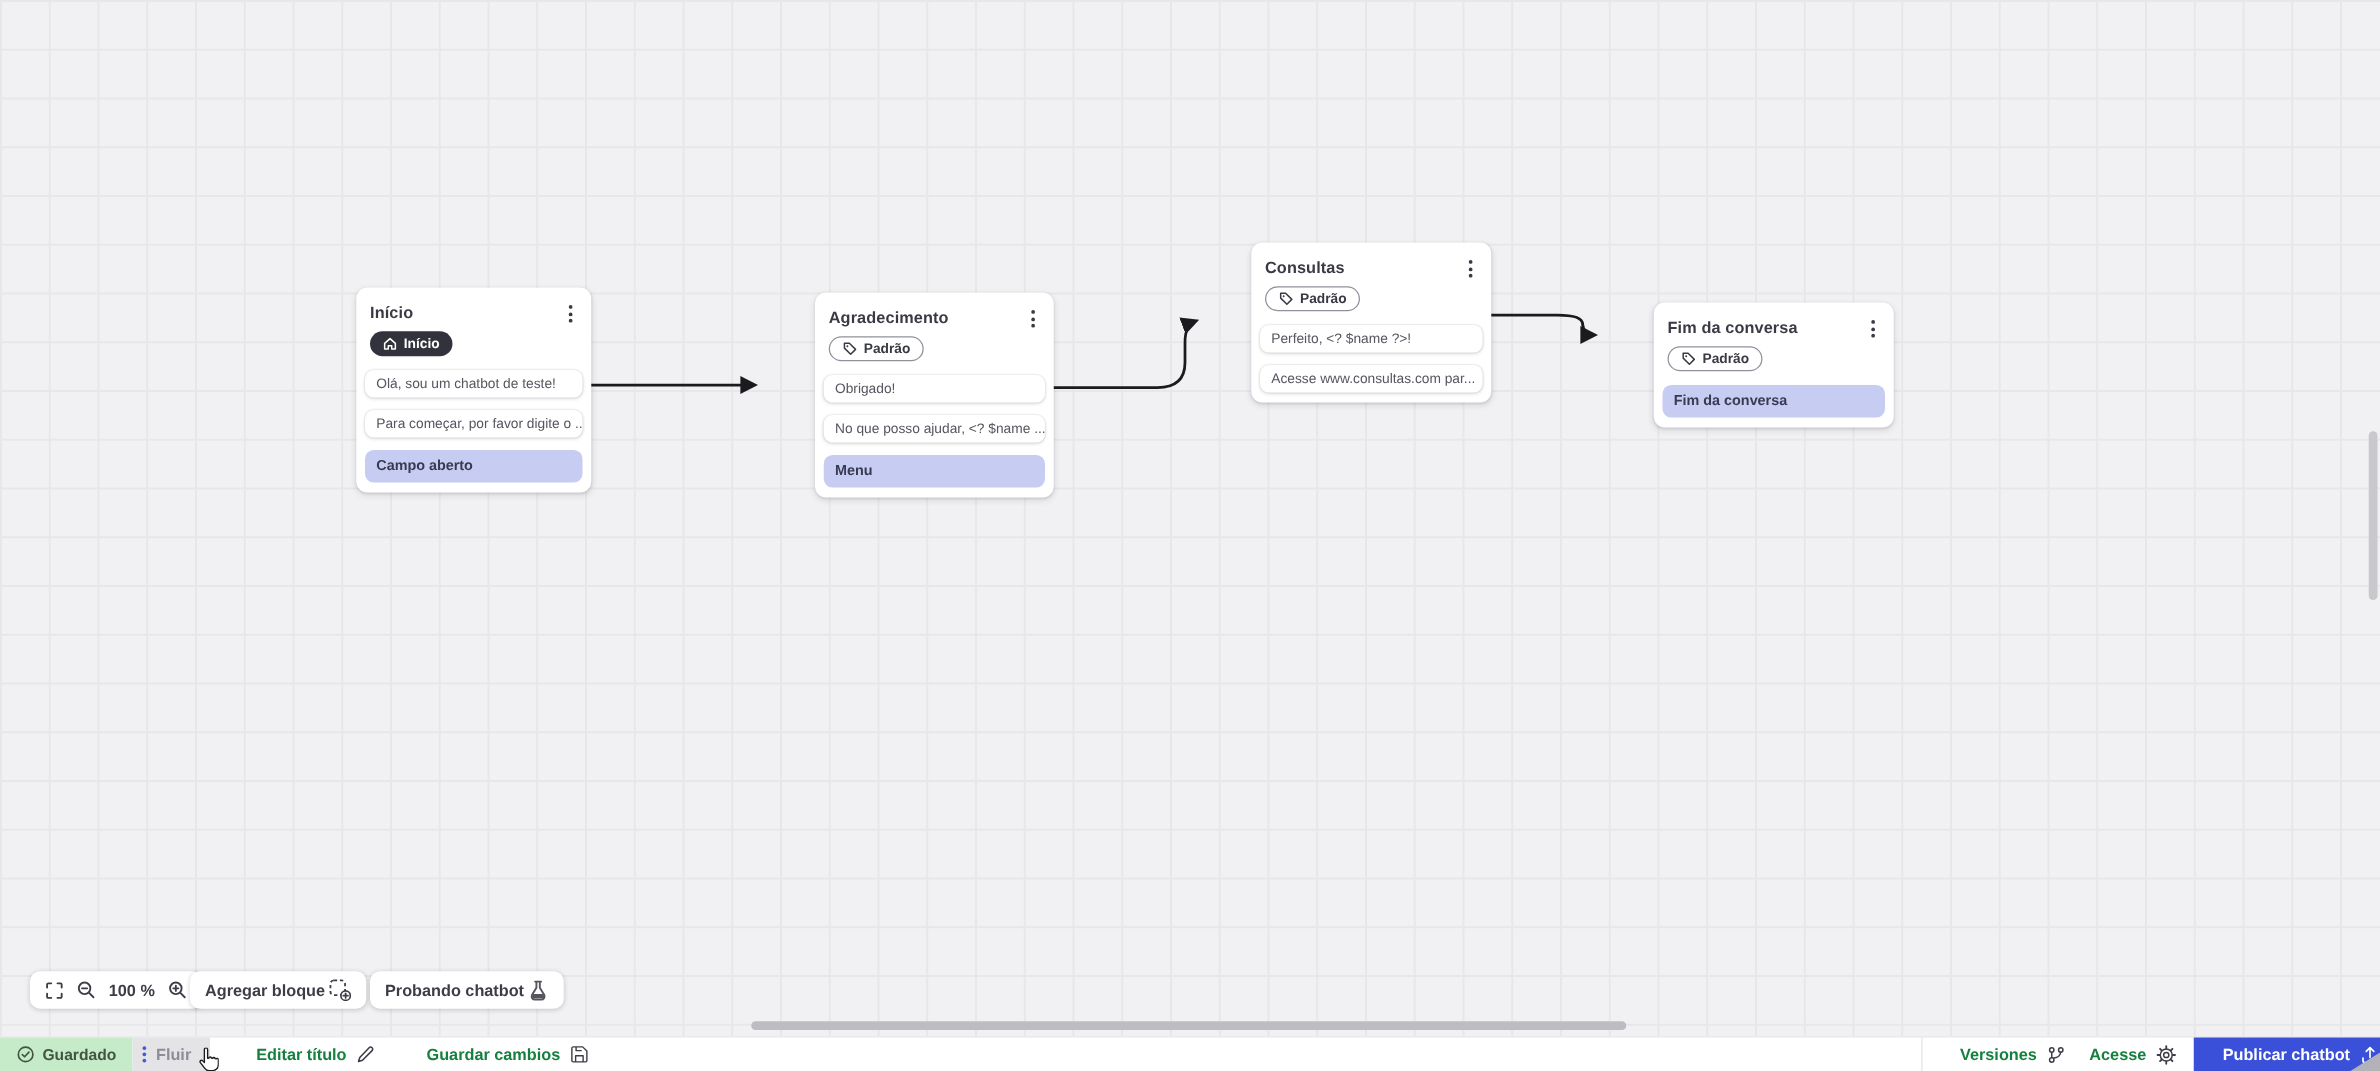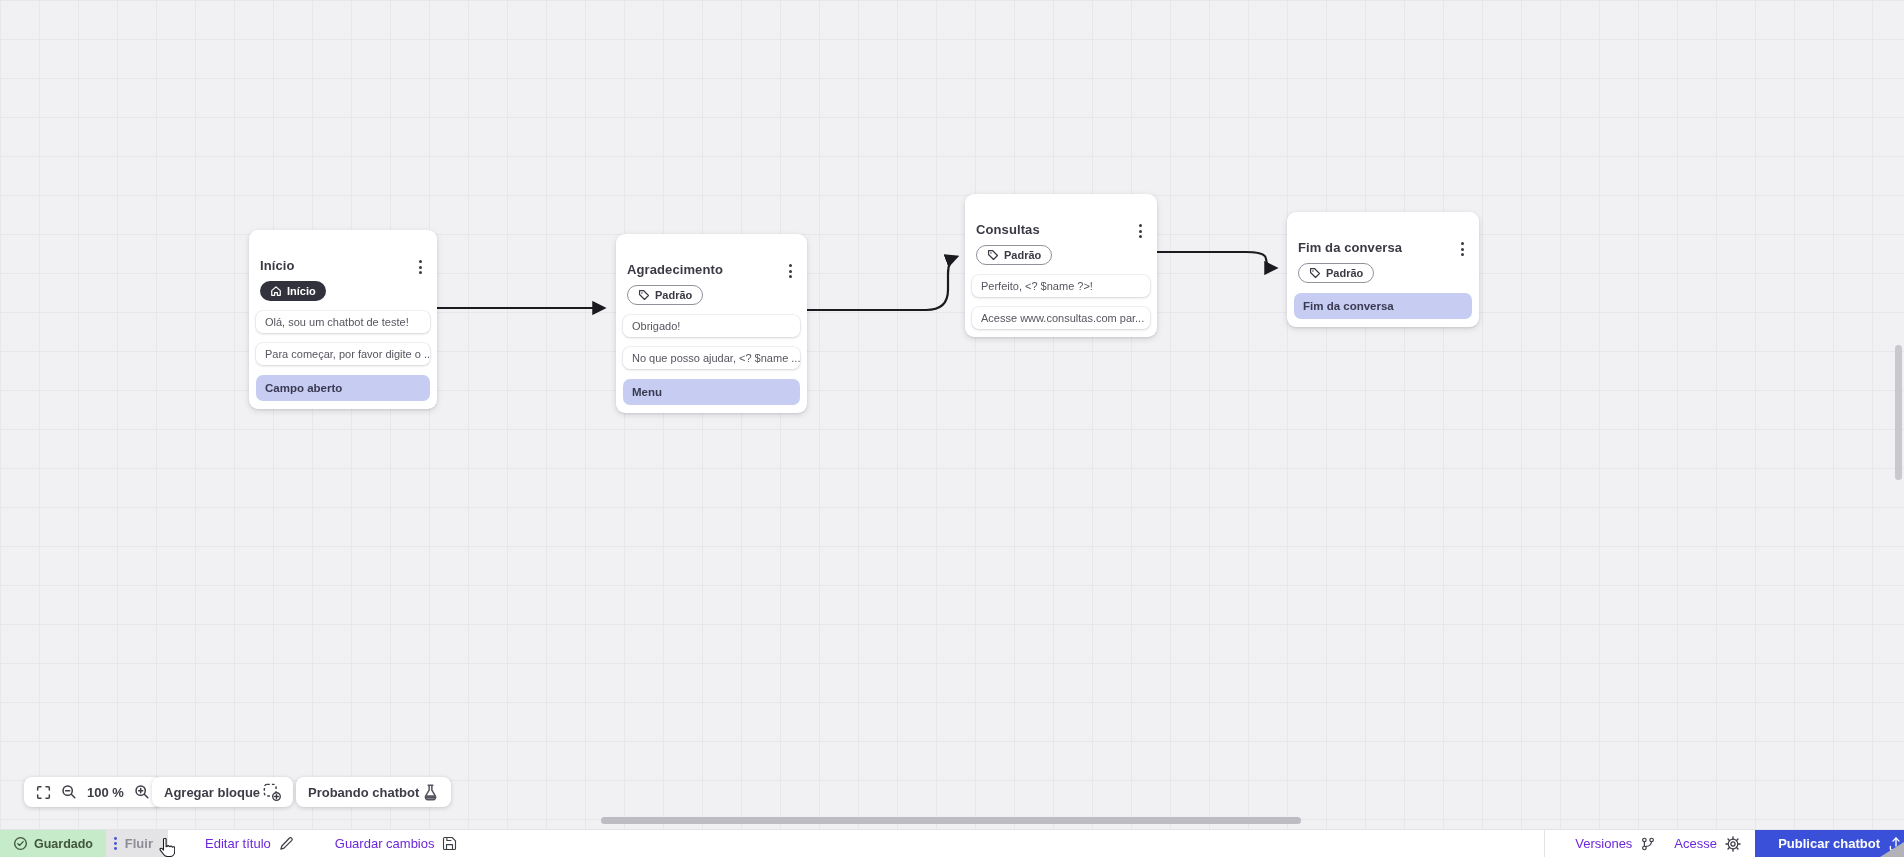--- a/index.html
+++ b/index.html
@@ -15,21 +15,22 @@
       linear-gradient(#e7e6e9 1.5px, transparent 1.5px),
       linear-gradient(90deg, #e7e6e9 1.5px, transparent 1.5px);
     background-size:39px 39px;
   }
   svg.edges { position:absolute; left:0; top:0; pointer-events:none; }
 
   
   .node {
     position:absolute; background:#fff; border-radius:9px;
     box-shadow:0 1px 2px rgba(25,25,45,.10), 0 2px 6px rgba(25,25,45,.12);
-    padding:28px 7px 8px 7px;
+    padding:12px 7px 8px 7px;
+    margin-left:36px;
   }
   .node-head { display:flex; align-items:flex-start; justify-content:space-between; padding:0 5px 0 4px; height:18px; }
   .node-title { font-size:13px; font-weight:700; color:#3a3a45; letter-spacing:.1px; }
   .kebab { display:flex; flex-direction:column; gap:2.5px; padding:2px 3px; cursor:pointer; }
   .kebab i { width:3px; height:3px; border-radius:50%; background:#3a3a45; }
   .badge { display:inline-flex; align-items:center; gap:5px; margin:5px 0 0 4px;
            height:20px; padding:0 10px; border-radius:999px; font-size:11px; font-weight:700; }
   .badge.dark { background:#32323d; color:#fff; }
   .badge.outline { background:#fff; color:#3a3a45; border:1.4px solid #8f929b; }
   .row {
@@ -64,21 +65,21 @@
   .bottombar {
     position:absolute; left:0; right:0; bottom:0; height:28px; background:#fff;
     border-top:1px solid #e3e3e7; display:flex; align-items:stretch; z-index:40;
   }
   .saved-chip { width:106px; background:#c5ebc8; display:flex; align-items:center; justify-content:center; gap:6px;
                 font-size:12.5px; font-weight:700; color:#41553f; }
   .flow-tab { width:62px; background:#e4e4e7; display:flex; align-items:center; gap:8px; padding:0 8px; cursor:pointer; }
   .flow-tab .dots { display:flex; flex-direction:column; gap:2px; cursor:grab; }
   .flow-tab .dots i { width:2.8px; height:2.8px; border-radius:50%; background:#4a5ad2; }
   .flow-tab .lbl { font-size:13px; font-weight:700; color:#8d8d97; }
-  .bar-btn { display:flex; align-items:center; gap:8px; font-size:13px; font-weight:400; color:#6d28d9;
+  .bar-btn { display:flex; align-items:center; gap:8px; font-size:13px; font-weight:700; color:#15803d;
              background:none; border:none; cursor:pointer; font-family:inherit;justify-content:space-between; }
   .bar-btn svg { display:block; }
   .spacer { flex:1; }
   .vdiv { width:1px; background:#e3e3e7; margin:0; }
   .publish-btn { width:149px; background:#3b50d8; color:#fff; display:flex; align-items:center; justify-content:flex-end;
                  gap:8px; font-size:13px; font-weight:700; border:none; cursor:pointer; font-family:inherit; }
   .corner-grip { position:absolute; right:0; bottom:0; width:24px; height:15px; z-index:60;
                  clip-path:polygon(100% 0, 100% 100%, 0 100%); background:#b2b2b8; pointer-events:none; }
 
   .m-le { margin-left:37px; }
@@ -161,21 +162,21 @@
         <svg width="12" height="12" viewBox="0 0 14 14">
           <path d="M1.8 1.8 H6.4 L12.2 7.6 L7.6 12.2 L1.8 6.4 Z" fill="none" stroke="#3a3a45" stroke-width="1.4" stroke-linejoin="round"></path>
           <circle cx="4.6" cy="4.6" r="0.9" fill="#3a3a45"></circle>
         </svg>
         <span>Padrão</span>
       </div>
       <div class="row">Perfeito, &lt;? $name ?&gt;!</div>
       <div class="row">Acesse www.consultas.com par...</div>
     </div>
 
-    <div class="node" style="left:1287px; top:212px; width:192px;">
+    <div class="node" style="left:1287px; top:242px; width:192px;">
       <div class="node-head">
         <span class="node-title">Fim da conversa</span>
         <span class="kebab">
             <i></i>
             <i></i>
             <i></i>
           </span>
       </div>
       <div class="badge outline">
         <svg width="12" height="12" viewBox="0 0 14 14">

